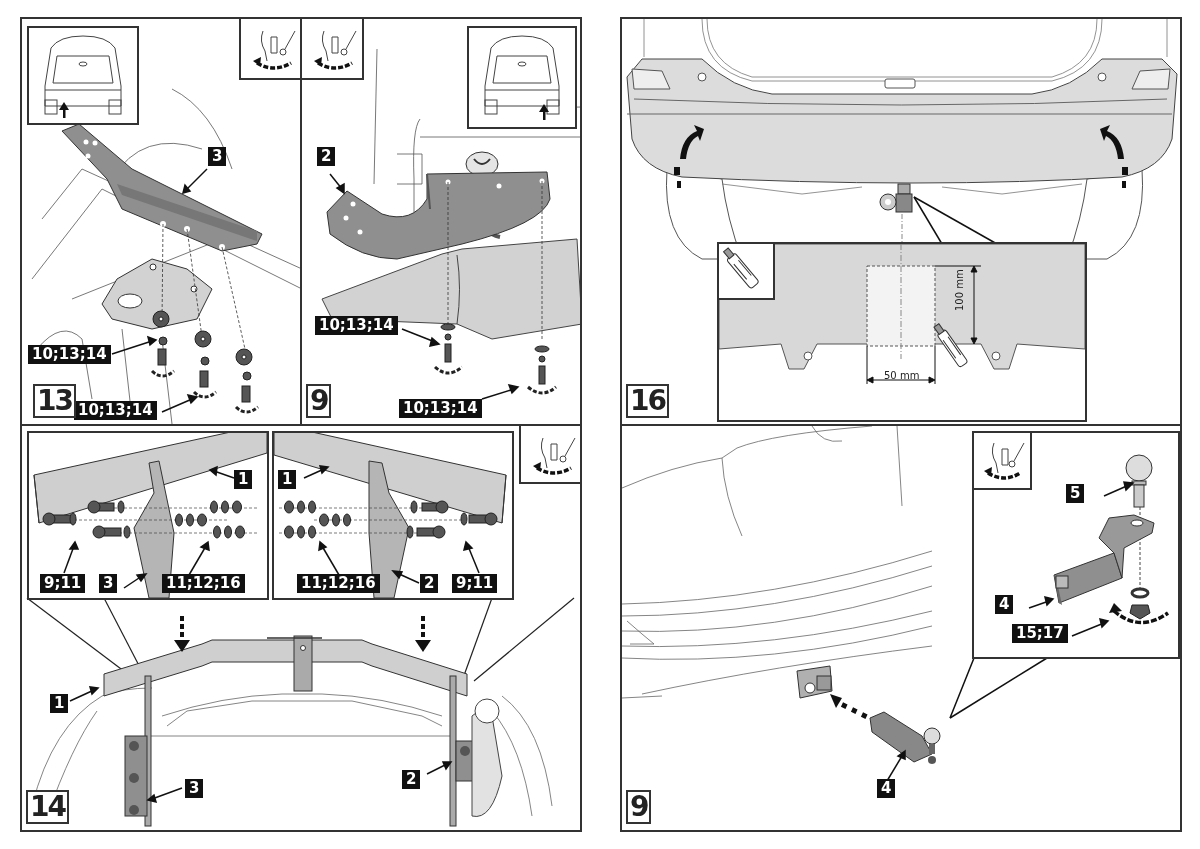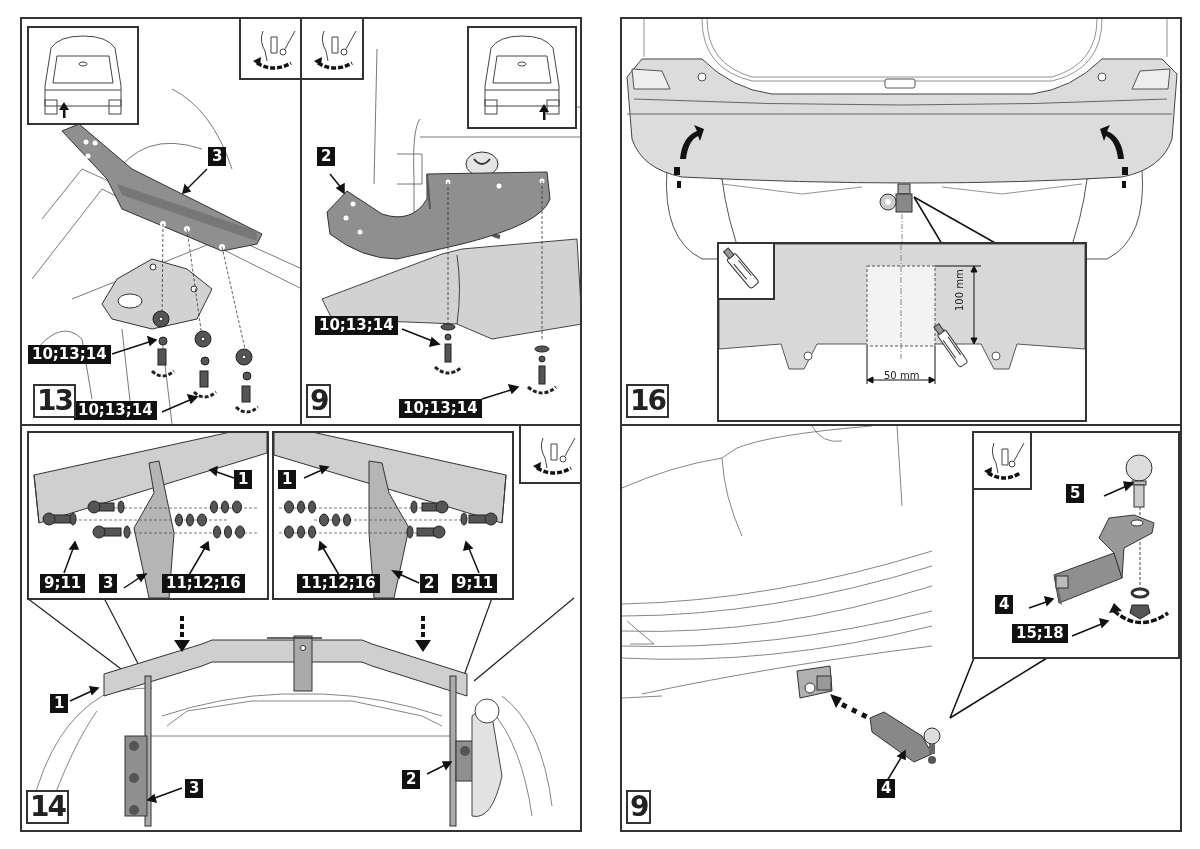--- a/index.html
+++ b/index.html
@@ -564,16 +564,16 @@
         <circle cx="38" cy="31" r="3"></circle>
       </g>
       <g stroke="#111" stroke-width="3.5" fill="none" stroke-dasharray="5,2">
           <path d="M14 40 Q30 50 46 40"></path>
         </g>
       <polygon points="10,38 18,34 17,43" fill="#111"></polygon>
     </svg>
   </div>
   <div class="tag" style="left:444px;top:58px;">5</div>
   <div class="tag" style="left:373px;top:169px;">4</div>
-  <div class="tag" style="left:390px;top:198px;">15;18</div>
+  <div class="tag" style="left:390px;top:198px;">15;17</div>
   <div class="tag" style="left:255px;top:353px;">4</div>
   <div class="step" style="left:4px;top:364px;">9</div>
 </div>
 
 </body></html>

